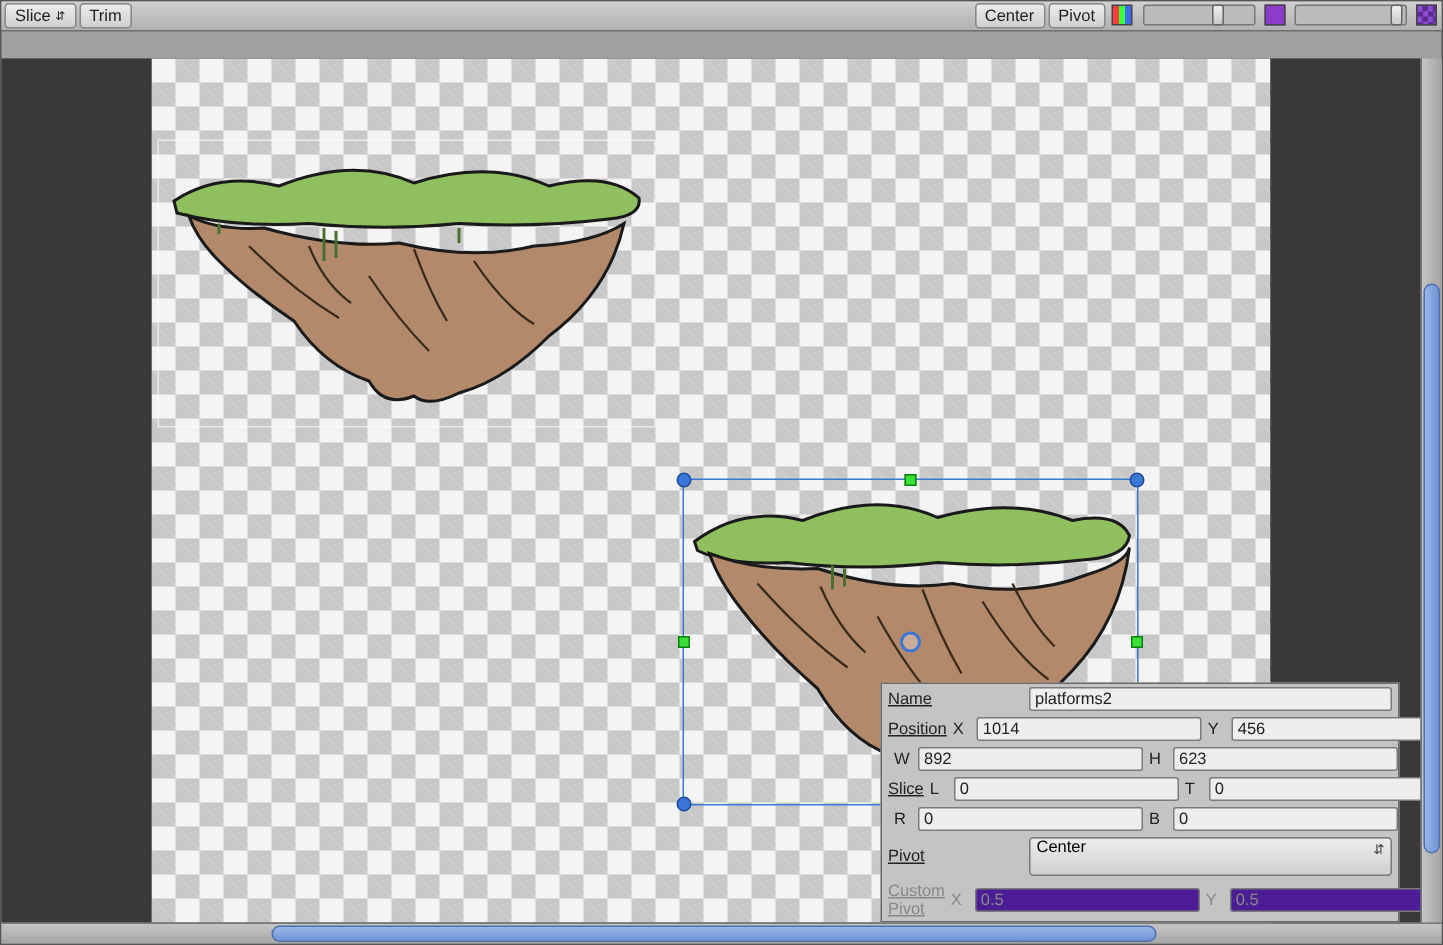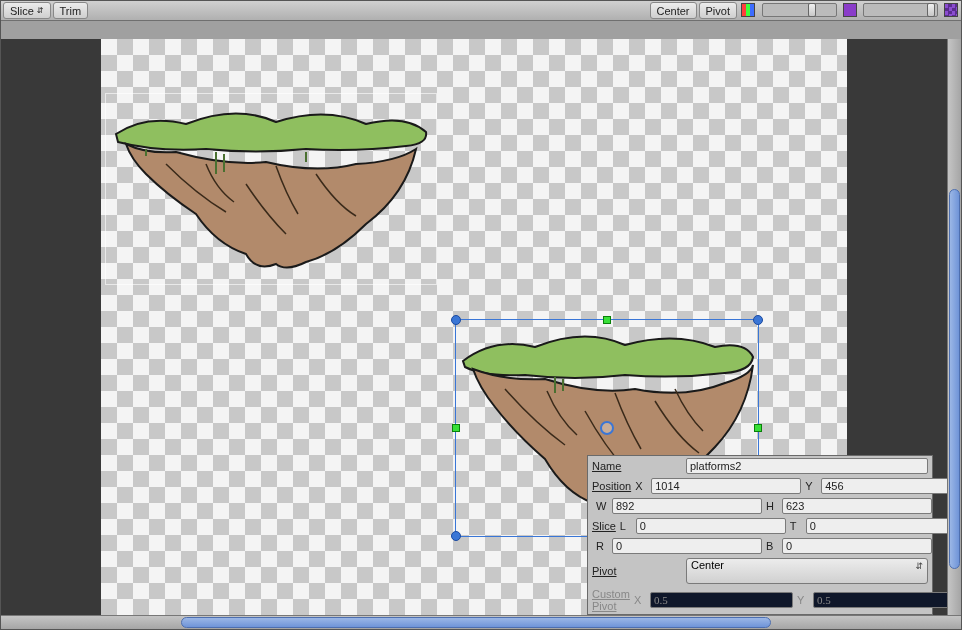--- a/index.html
+++ b/index.html
@@ -48,21 +48,21 @@
   
   .inspector { position:absolute; right:14px; bottom:0; width:346px; background:#c4c4c4; border:1px solid #6a6a6a; font-size:11px;}
   .insp-title { text-align:center; background:linear-gradient(#d8d8d8,#bcbcbc); border-bottom:1px solid #888; padding:2px 0; font-size:11px;}
   .insp-row { display:flex; align-items:center; padding:2px 4px; gap:4px;}
   .insp-label { width:90px; color:#222;text-decoration:underline;}
   .insp-label.dis { color:#888;}
   .pair { display:flex; align-items:center; gap:2px; flex:1;}
   .pair .k { width:14px; text-align:left; color:#222;}
   .pair .k.dis { color:#888;}
   .txt { flex:1; background:#eee; border:1px solid #7a7a7a; border-radius:2px; height:16px; padding:0 3px; font-size:11px; color:#222;}
-  .txt.dis { background:#0f172a; color:#888;font-family:Liberation Serif, serif;}
+  .txt.dis { background:#4c1d95; color:#888;}
   .sel-dd { flex:1; background:linear-gradient(#ececec,#d0d0d0); border:1px solid #7a7a7a; border-radius:3px; height:16px; padding:12px 4px; font-size:11px; display:flex; align-items:flex-end; justify-content:space-between;}
   .sel-dd .arrow { font-size:9px; color:#444;}
 </style>
 </head>
 <body>
 
 <div class="window">
 
 
   <div class="toolbar">

